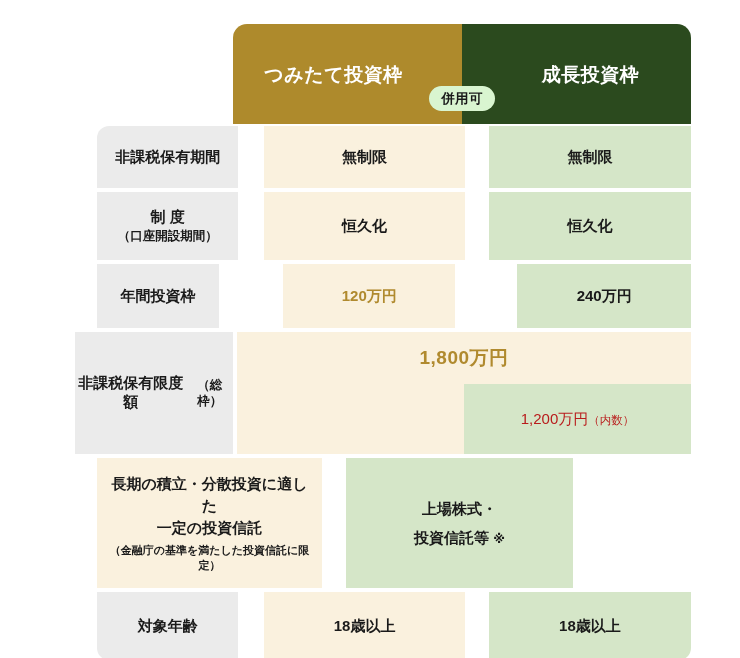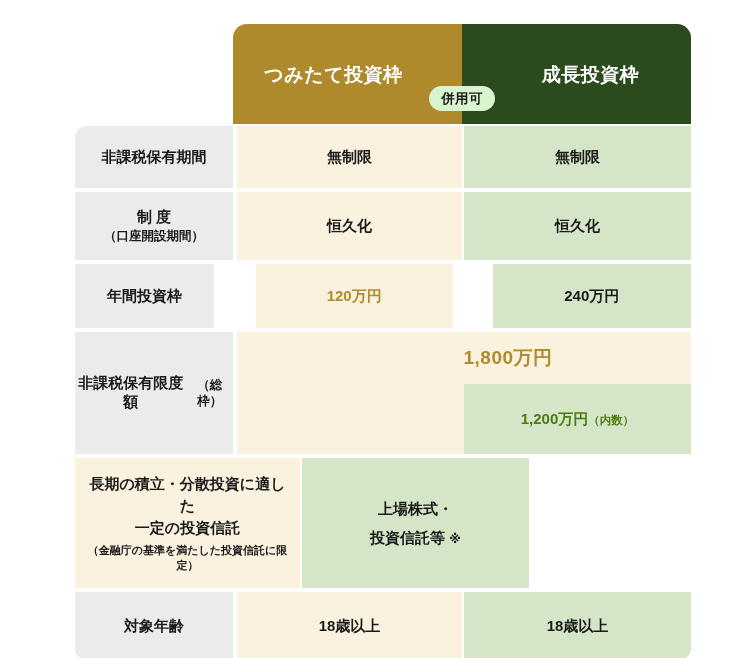--- a/index.html
+++ b/index.html
@@ -98,20 +98,21 @@
   .row:last-child { margin-bottom: 0; }
 
   .cell {
     box-sizing: border-box;
     display: flex;
     flex-direction: column;
     align-items: center;
     justify-content: center;
     text-align: center;
     padding: 4px 8px;
+    margin-left: 22px;
   }
   .c-label {
     width: 158px;
     margin-right: 4px;
     background: #ebebeb;
     color: #1a1a1a;
     font-size: 15px;
     font-weight: bold;
   }
   .c-gold {
@@ -184,38 +185,37 @@
     top: 0;
     width: 100%;
     height: 52px;
     display: flex;
     align-items: center;
     justify-content: center;
     font-size: 19px;
     font-weight: bold;
     color: #b08a2e;
     letter-spacing: 0.5px;
-    padding-left: 44px;
   }
   .limit-sub {
     position: absolute;
     left: 227px;
     top: 52px;
     width: 227px;
     height: 70px;
     background: #d5e6c8;
     display: flex;
     align-items: center;
     justify-content: center;
     box-sizing: border-box;
   }
   .limit-sub-text {
     font-size: 15px;
-    font-weight: bold;
-    color: #4d7c0f;
+    font-weight: normal;
+    color: #b91c1c;
     white-space: nowrap;
   }
   .limit-sub-text .paren { font-size: 11.5px; }
 
   .prod-main {
     font-size: 15px;
     font-weight: bold;
     line-height: 1.45;
   }
   .prod-note {

